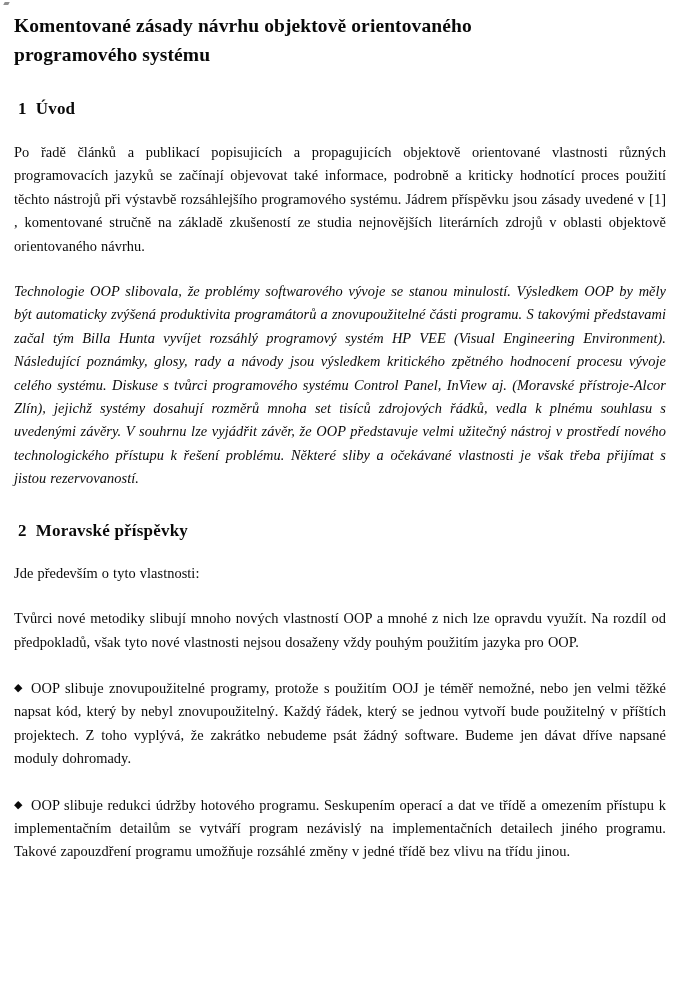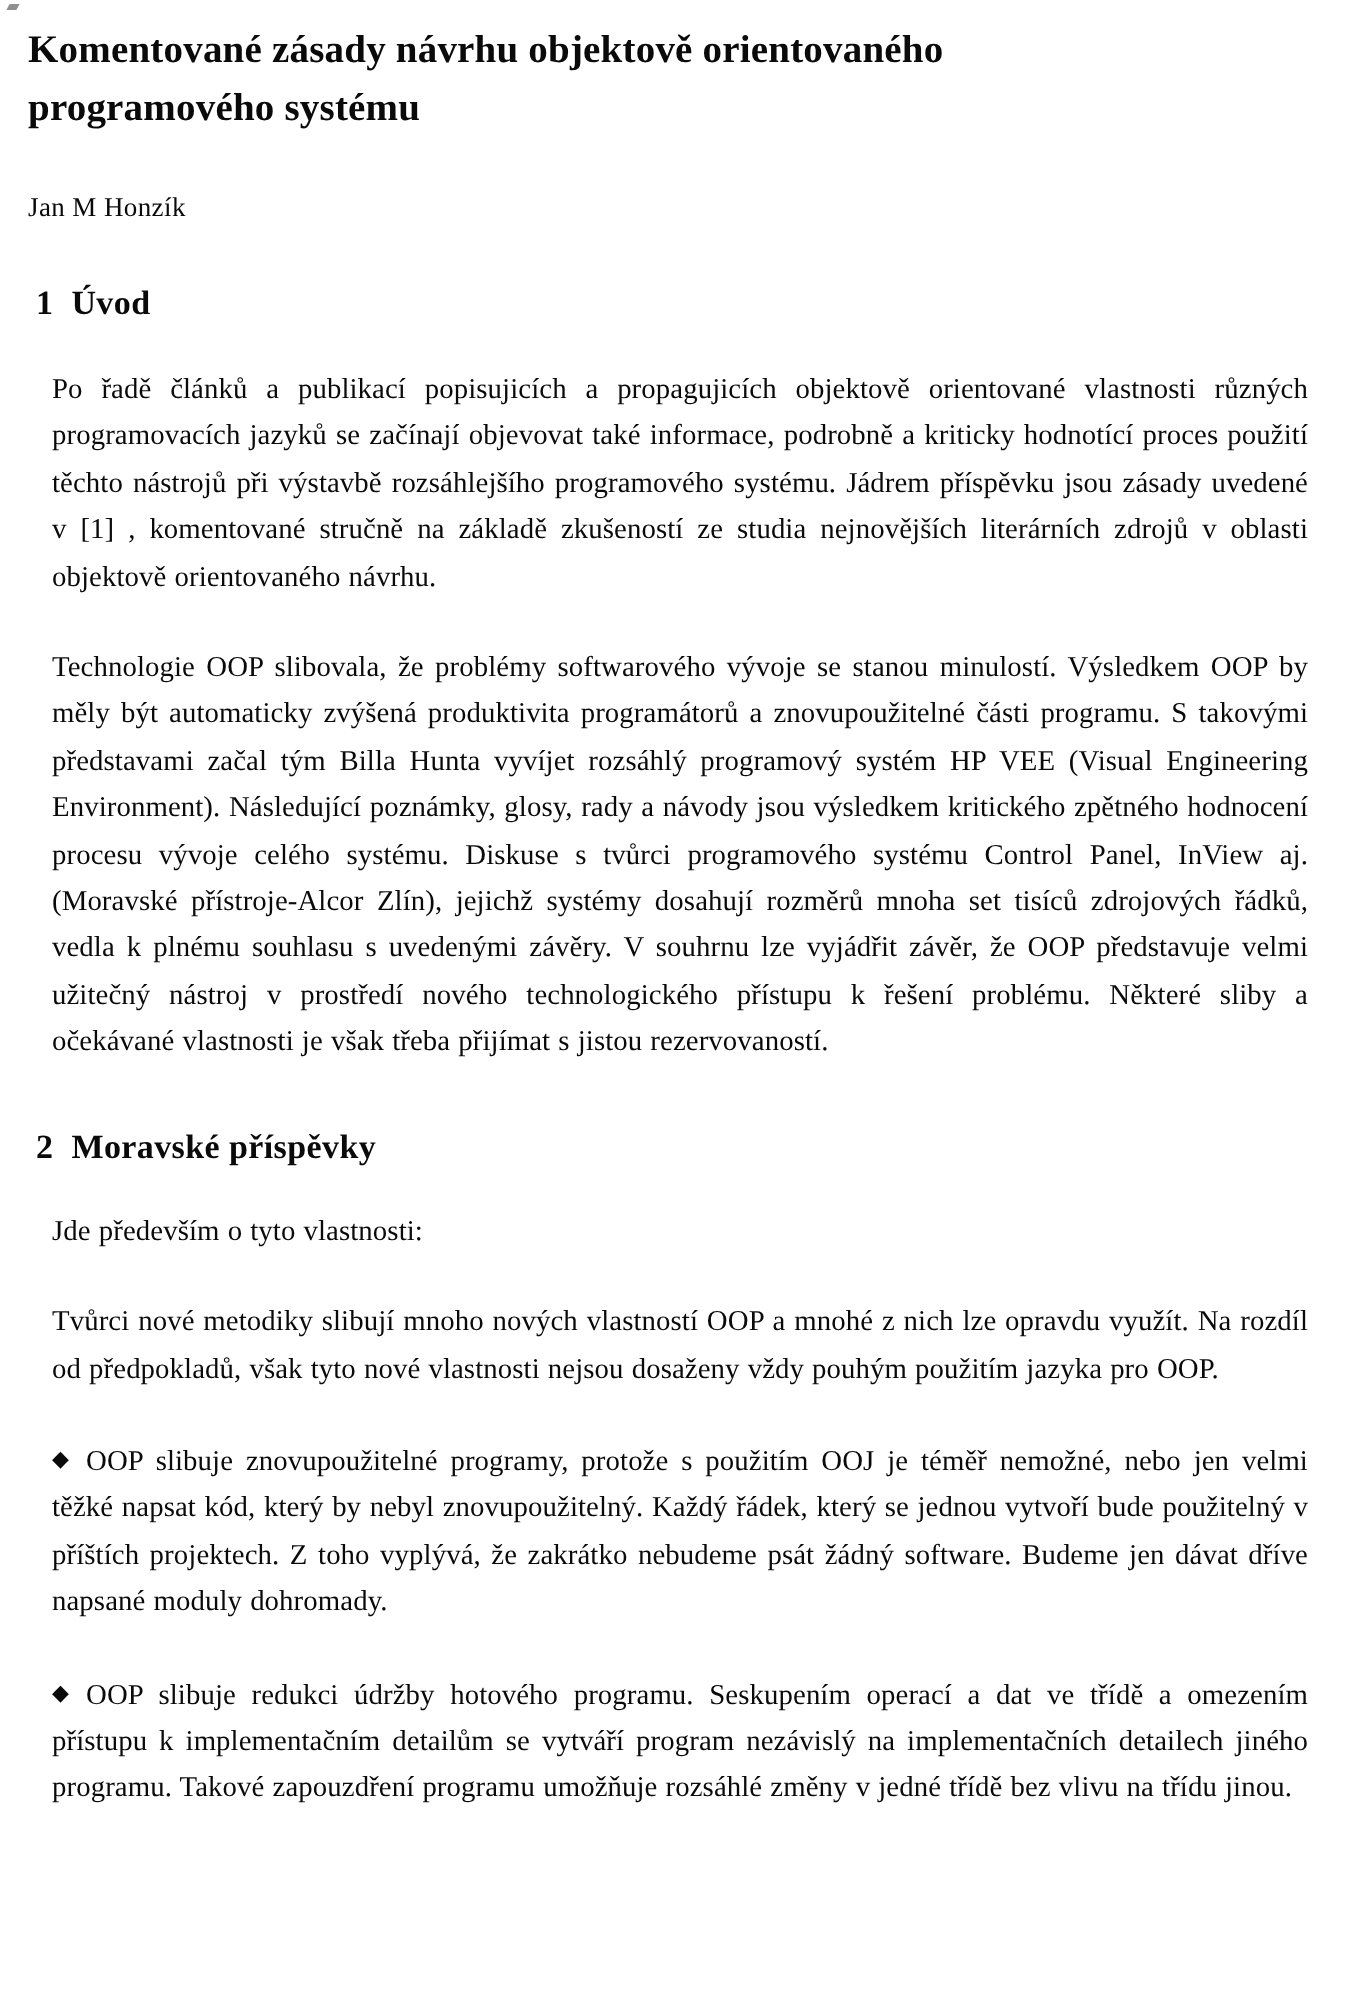--- a/index.html
+++ b/index.html
@@ -63,53 +63,52 @@
   }
   .section-heading .sec-num {
     margin-right: 9px;
   }
 
   .para {
     font-size: 14.4px;
     line-height: 23.4px;
     text-align: justify;
     text-justify: inter-word;
-    margin: 12px;
+    margin: 0;
     padding-right: 2px;
     letter-spacing: .05px;
     word-spacing: .4px;
   }
 
   .para.bullet {
     text-indent: 0;
   }
   .bullet-glyph {
     display: inline-block;
     width: 17px;
     font-size: 11px;
     vertical-align: 2px;
   }
 
   
   .gap-sec-before { margin-top: 30px; }
-  .gap-para { margin-top: 22px; }
+  .gap-para { margin-top: 22px; font-style: italic; }
   .gap-after-heading { margin-top: 22px; }
   .gap-lead { margin-top: 21px; }
   .gap-bullet { margin-top: 22px; }
 </style>
 </head>
 <body>
 
 <div class="page">
 
   <span class="scan-mark"></span>
 
   <h1 class="doc-title">Komentované zásady návrhu objektově orientovaného programového systému</h1>
 
-  <div class="author">Jan M Honzík</div>
 
   <h2 class="section-heading gap-sec-before">
     <span class="sec-num">1</span><span>Úvod</span>
   </h2>
 
   <p class="para gap-after-heading">Po řadě článků a publikací popisujicích a propagujicích objektově orientované vlastnosti různých  programovacích jazyků se začínají objevovat  také informace,  podrobně a  kriticky hodnotící proces použití těchto  nástrojů při výstavbě  rozsáhlejšího programového systému. Jádrem příspěvku jsou zásady uvedené v [1] , komentované stručně na základě zkušeností  ze studia nejnovějších literárních zdrojů v oblasti objektově orientovaného návrhu.</p>
 
   <p class="para gap-para">Technologie  OOP slibovala,  že problémy  softwarového vývoje  se stanou minulostí. Výsledkem OOP by měly   být automaticky zvýšená produktivita   programátorů   a znovupoužitelné části  programu. S takovými  představami začal  tým Billa  Hunta vyvíjet rozsáhlý programový systém HP   VEE (Visual  Engineering  Environment). Následující poznámky,  glosy,  rady  a návody jsou výsledkem kritického zpětného hodnocení procesu vývoje  celého systému. Diskuse s  tvůrci programového systému Control  Panel, InView aj. (Moravské přístroje-Alcor Zlín), jejichž systémy dosahují rozměrů mnoha  set   tisíců zdrojových řádků, vedla k plnému souhlasu s uvedenými závěry. V souhrnu  lze  vyjádřit závěr,  že  OOP představuje    velmi    užitečný    nástroj    v   prostředí    nového technologického přístupu k  řešení problému. Některé  sliby a očekávané  vlastnosti je však  třeba přijímat s  jistou rezervovaností.</p>
 
 

